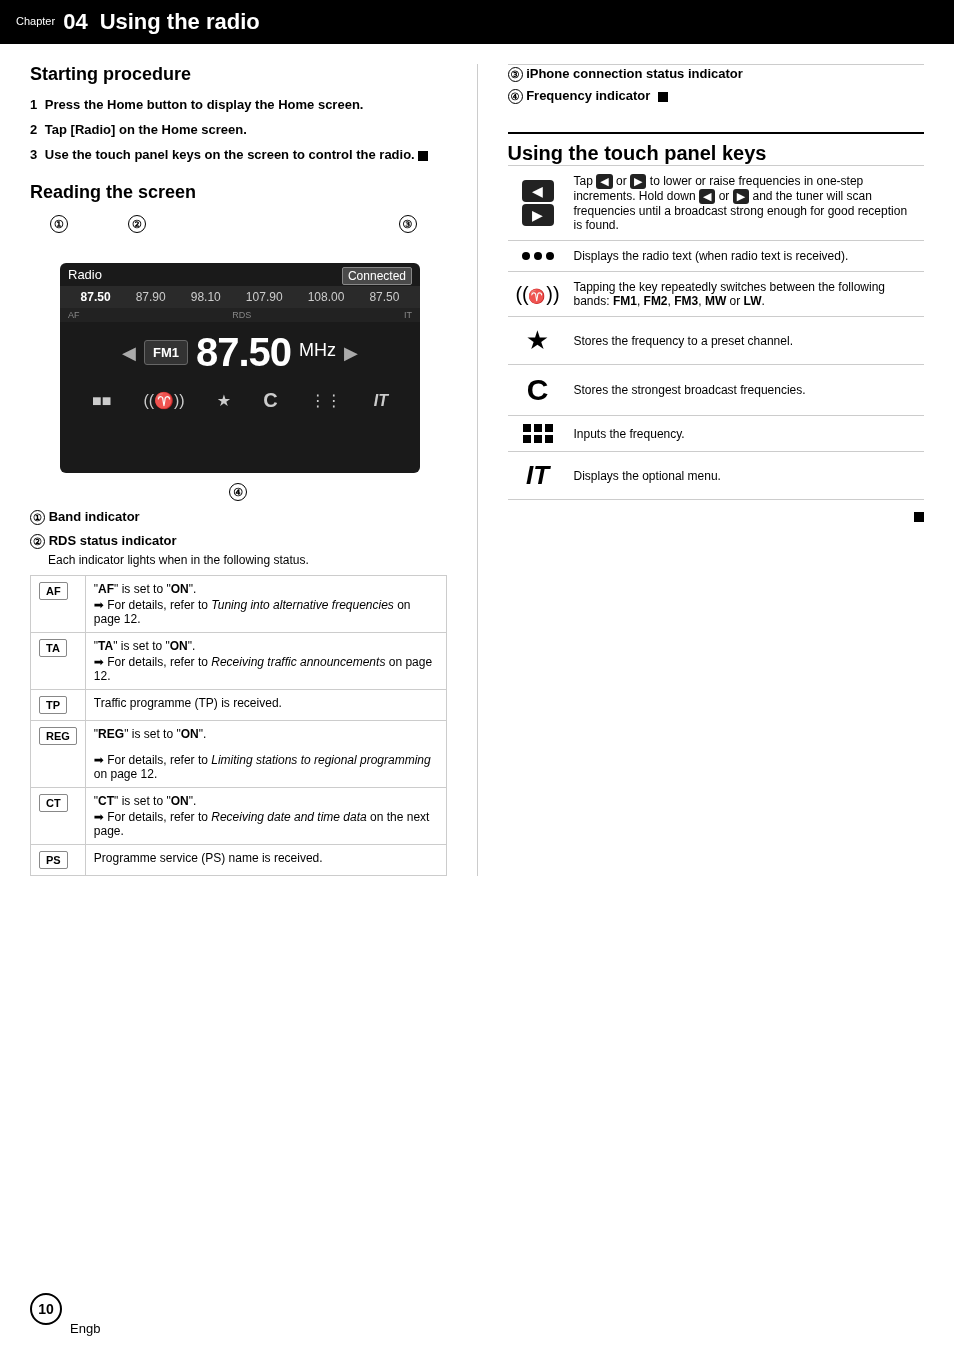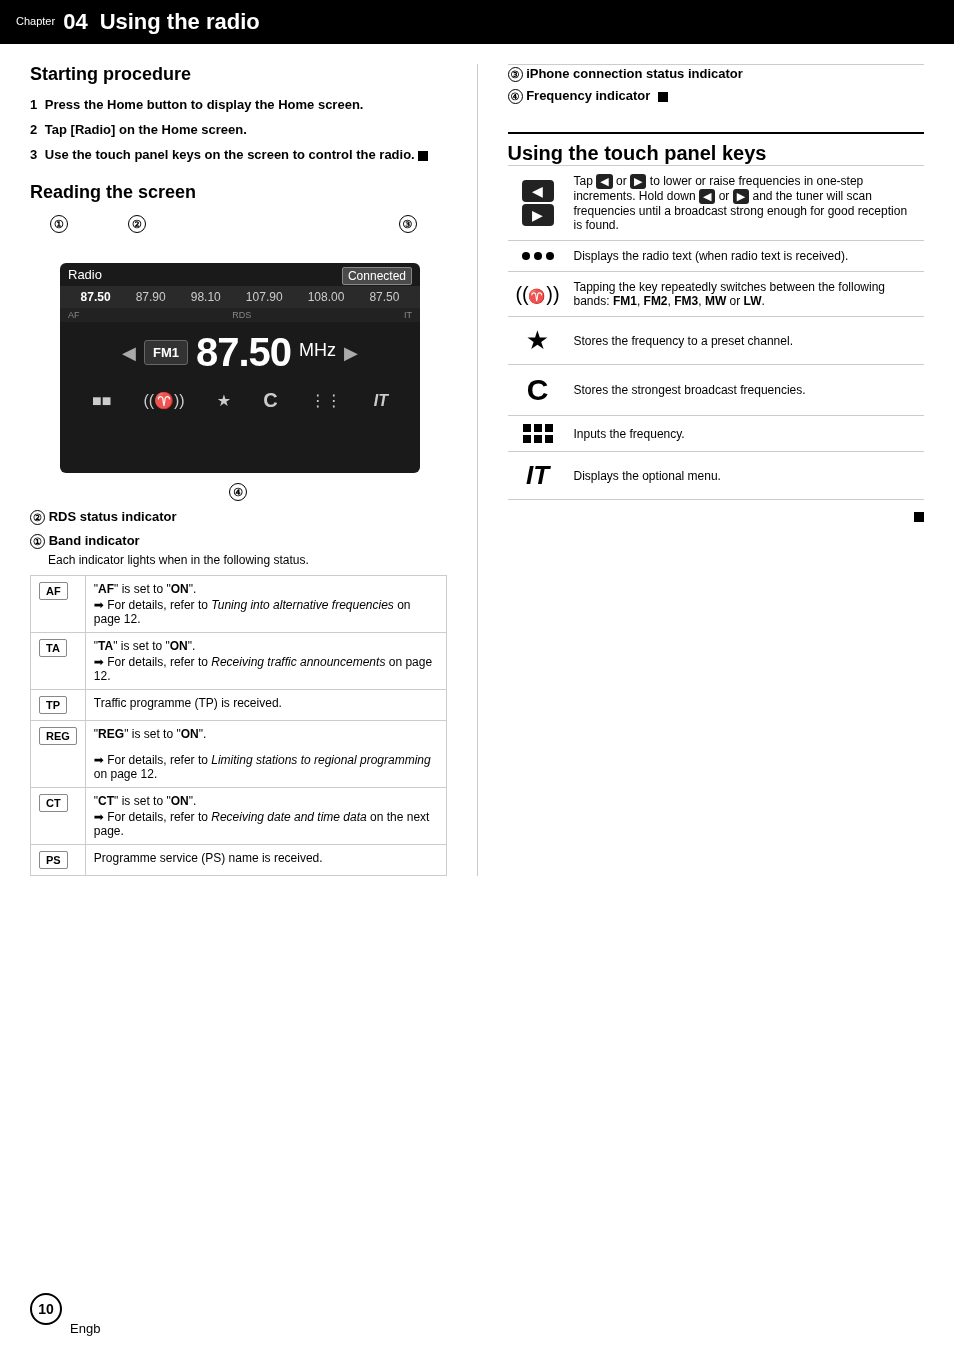--- a/index.html
+++ b/index.html
@@ -416,26 +416,26 @@
           </div>
         </div>
 
         <div style="text-align: center; margin-top: 4px;">
           <span class="circle-ann">④</span>
         </div>
       </div>
 
       <div style="margin-top: 8px;">
         <div class="indicator-label">
+          <span class="circle-ann" style="font-size:10px; width:15px; height:15px;">①</span>
+          <strong>Band indicator</strong>
+        </div>
+        <div class="indicator-label">
           <span class="circle-ann" style="font-size:10px; width:15px; height:15px;">②</span>
           <strong>RDS status indicator</strong>
-        </div>
-        <div class="indicator-label">
-          <span class="circle-ann" style="font-size:10px; width:15px; height:15px;">①</span>
-          <strong>Band indicator</strong>
         </div>
         <div style="margin-left: 18px; font-size:12px; margin-top:4px;">Each indicator lights when in the following status.</div>
       </div>
 
       <table class="rds-table">
         <tbody>
 
           <tr>
             <td style="width:50px;">
               <span class="rds-badge-white">AF</span>

